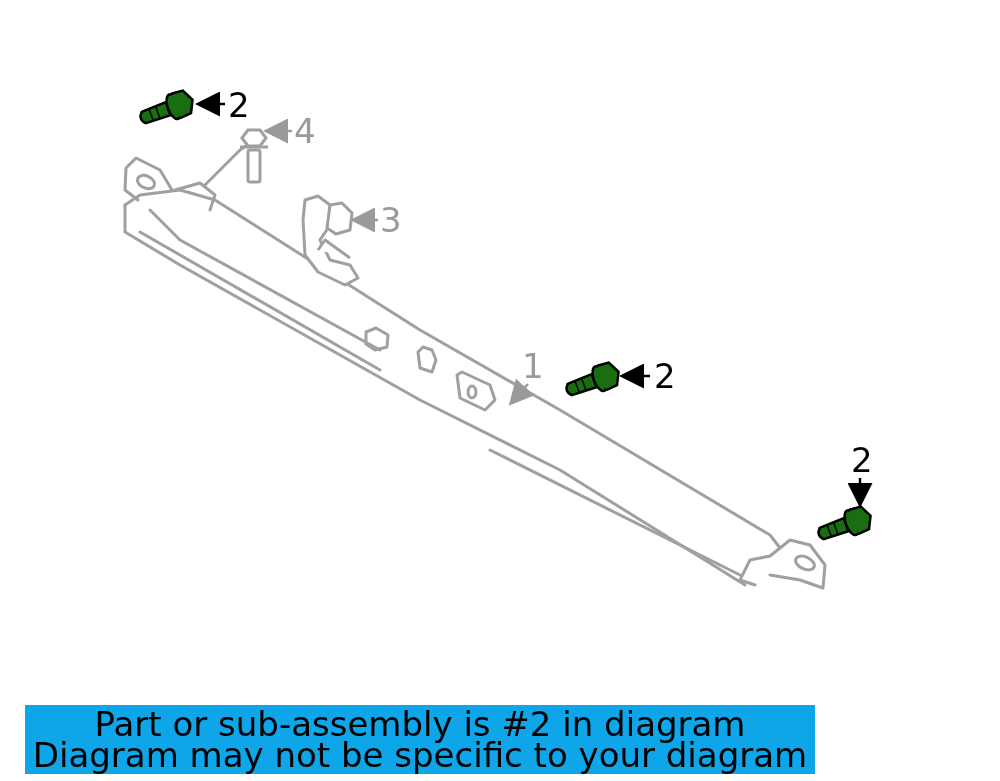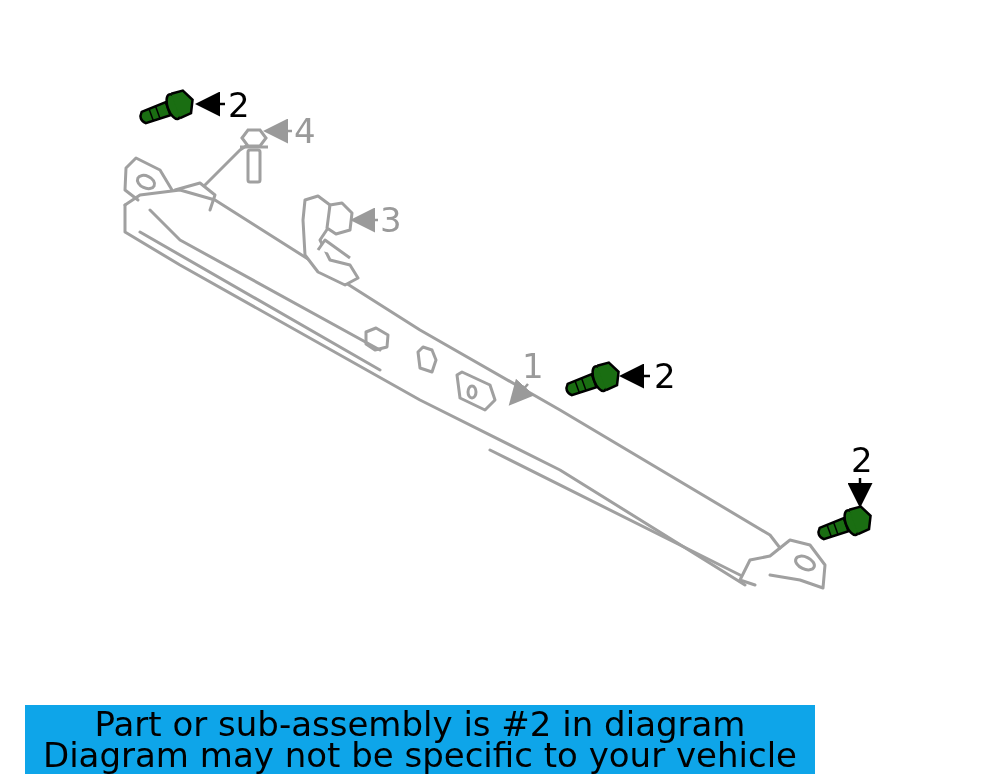--- a/index.html
+++ b/index.html
@@ -96,14 +96,14 @@
   <text class="callout" x="228" y="117" fill="#000">2</text>
   <text class="callout" x="654" y="388" fill="#000">2</text>
   <text class="callout" x="851" y="472" fill="#000">2</text>
   <text class="callout" x="294" y="143" fill="#9a9a9a">4</text>
   <text class="callout" x="380" y="232" fill="#9a9a9a">3</text>
   <text class="callout" x="522" y="378" fill="#9a9a9a">1</text>
 </svg>
 
 <div class="banner">
   <div>Part or sub-assembly is #2 in diagram</div>
-  <div>Diagram may not be specific to your vehicle</div>
+  <div>Diagram may not be specific to your diagram</div>
 </div>
 
 </body></html>

